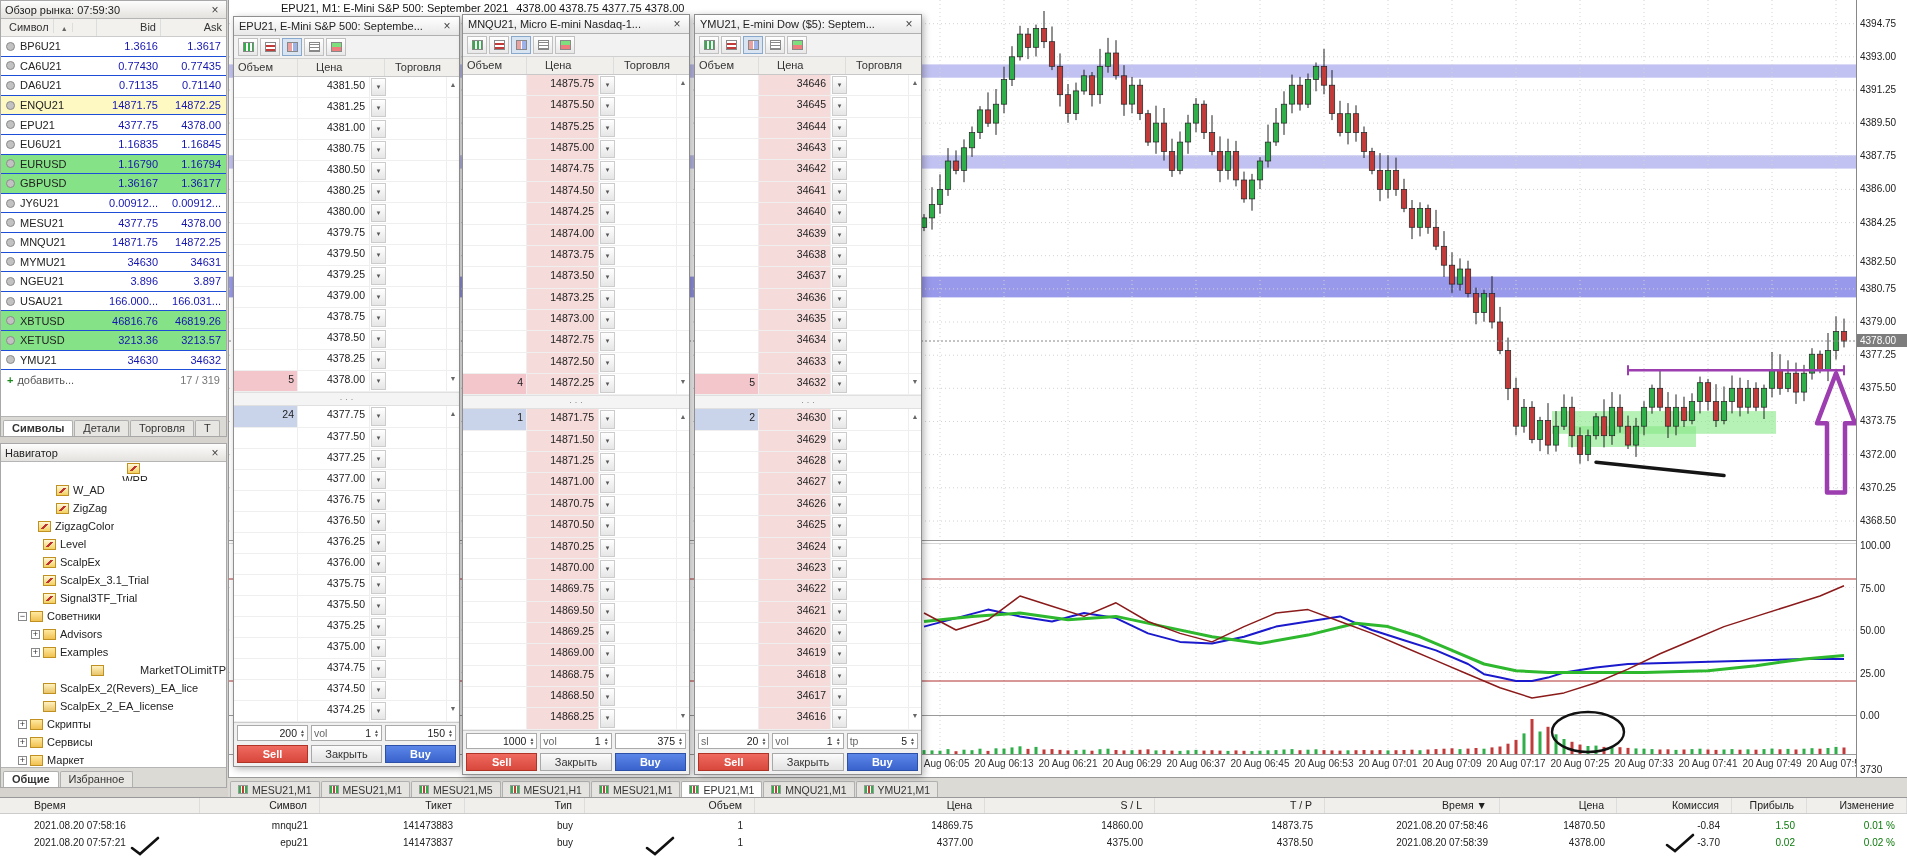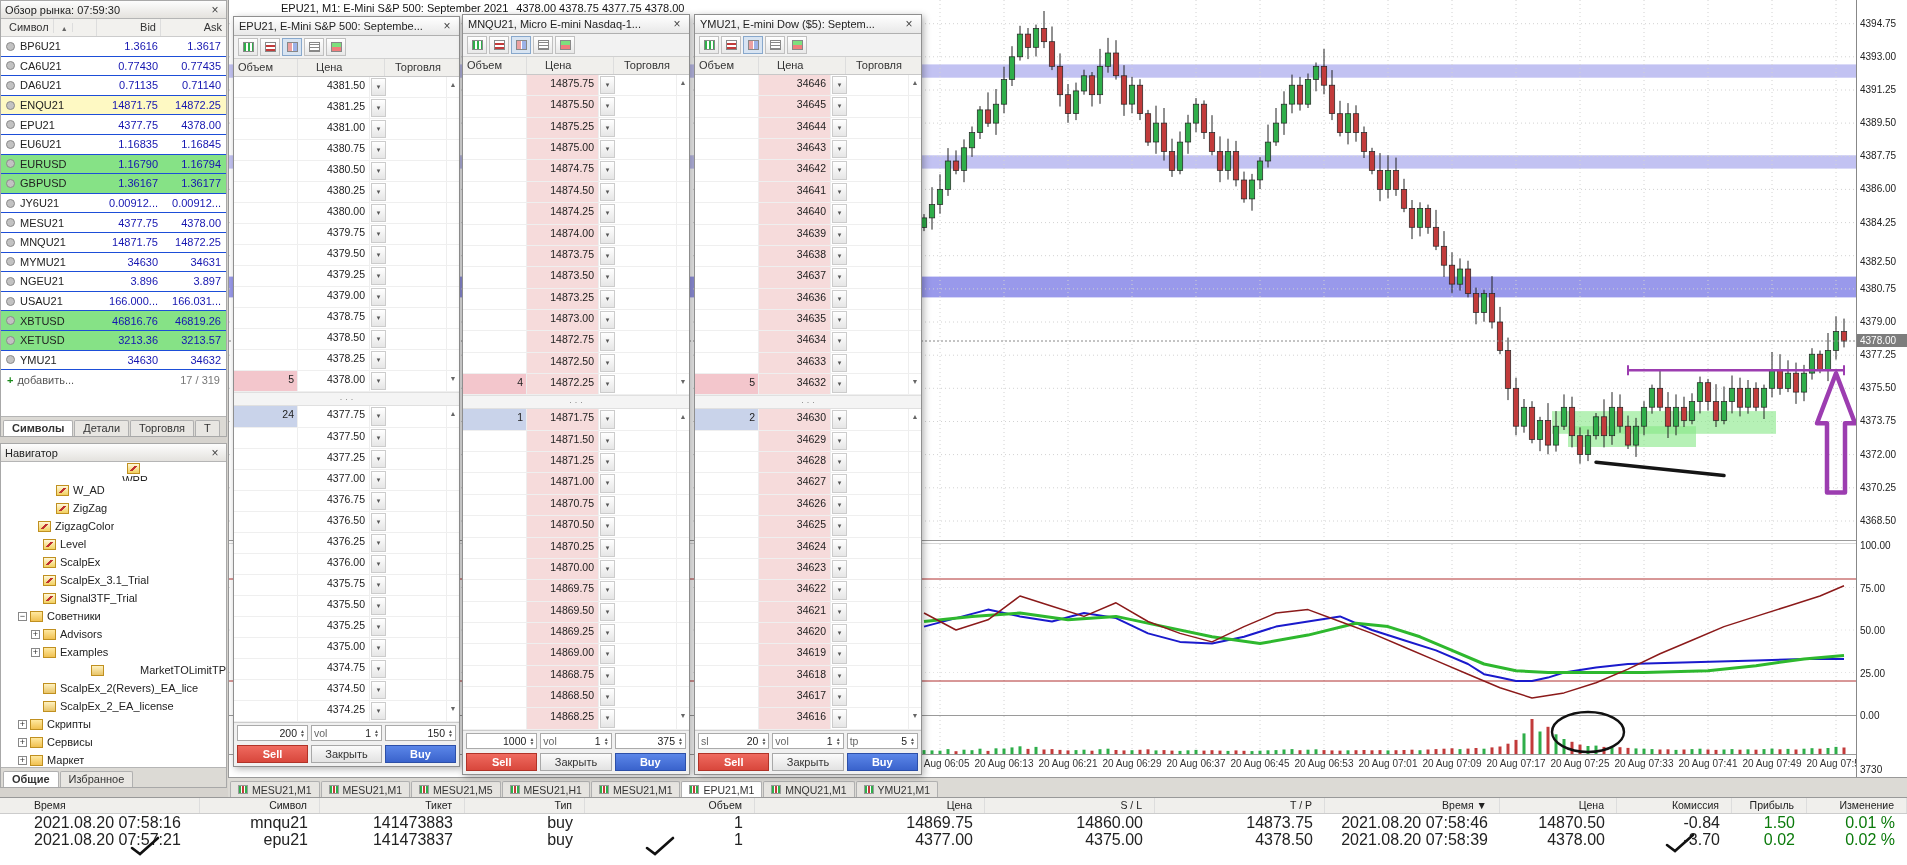--- a/index.html
+++ b/index.html
@@ -101,21 +101,21 @@
   .btn-sell { background:linear-gradient(#ef6a5f,#d8473c); border-color:#b03328 !important; }
   .btn-close { background:linear-gradient(#fbfbfb,#e2e2e2); border-color:#a8a8a8 !important; color:#333 !important; font-weight:normal !important; }
   .btn-buy { background:linear-gradient(#5b86e8,#3a63cc); border-color:#2c4fa8 !important; }
 
   
   #positions { position:absolute; left:0; top:797px; width:1907px; height:68px; background:#fff; border-top:1px solid #999; z-index:2; }
   .pos-head { display:flex; height:16px; background:#f0efec; border-bottom:1px solid #ccc; font-size:10.5px; color:#222; }
   .pos-head .pcell { border-right:1px solid #ddd; }
   .pcell { white-space:nowrap; overflow:hidden; text-align:right; padding:1px 12px 0 0; }
   .pcell.left { text-align:left; padding:1px 0 0 34px; }
-  .pos-row { display:flex; height:17px; font-size:16px; align-items:center; }
+  .pos-row { display:flex; height:17px; font-size:10px; align-items:flex-end; }
   .pcell.green { color:#0b7a0b; }
 
   .checkmark { position:absolute; z-index:30; pointer-events:none; }
 </style>
 </head>
 <body>
 
 <div id="chartwin">
   <div id="chart-plot"><svg width="1627" height="777" xmlns="http://www.w3.org/2000/svg">
         <rect x="0" y="0" width="1627" height="777" fill="#ffffff"></rect>

